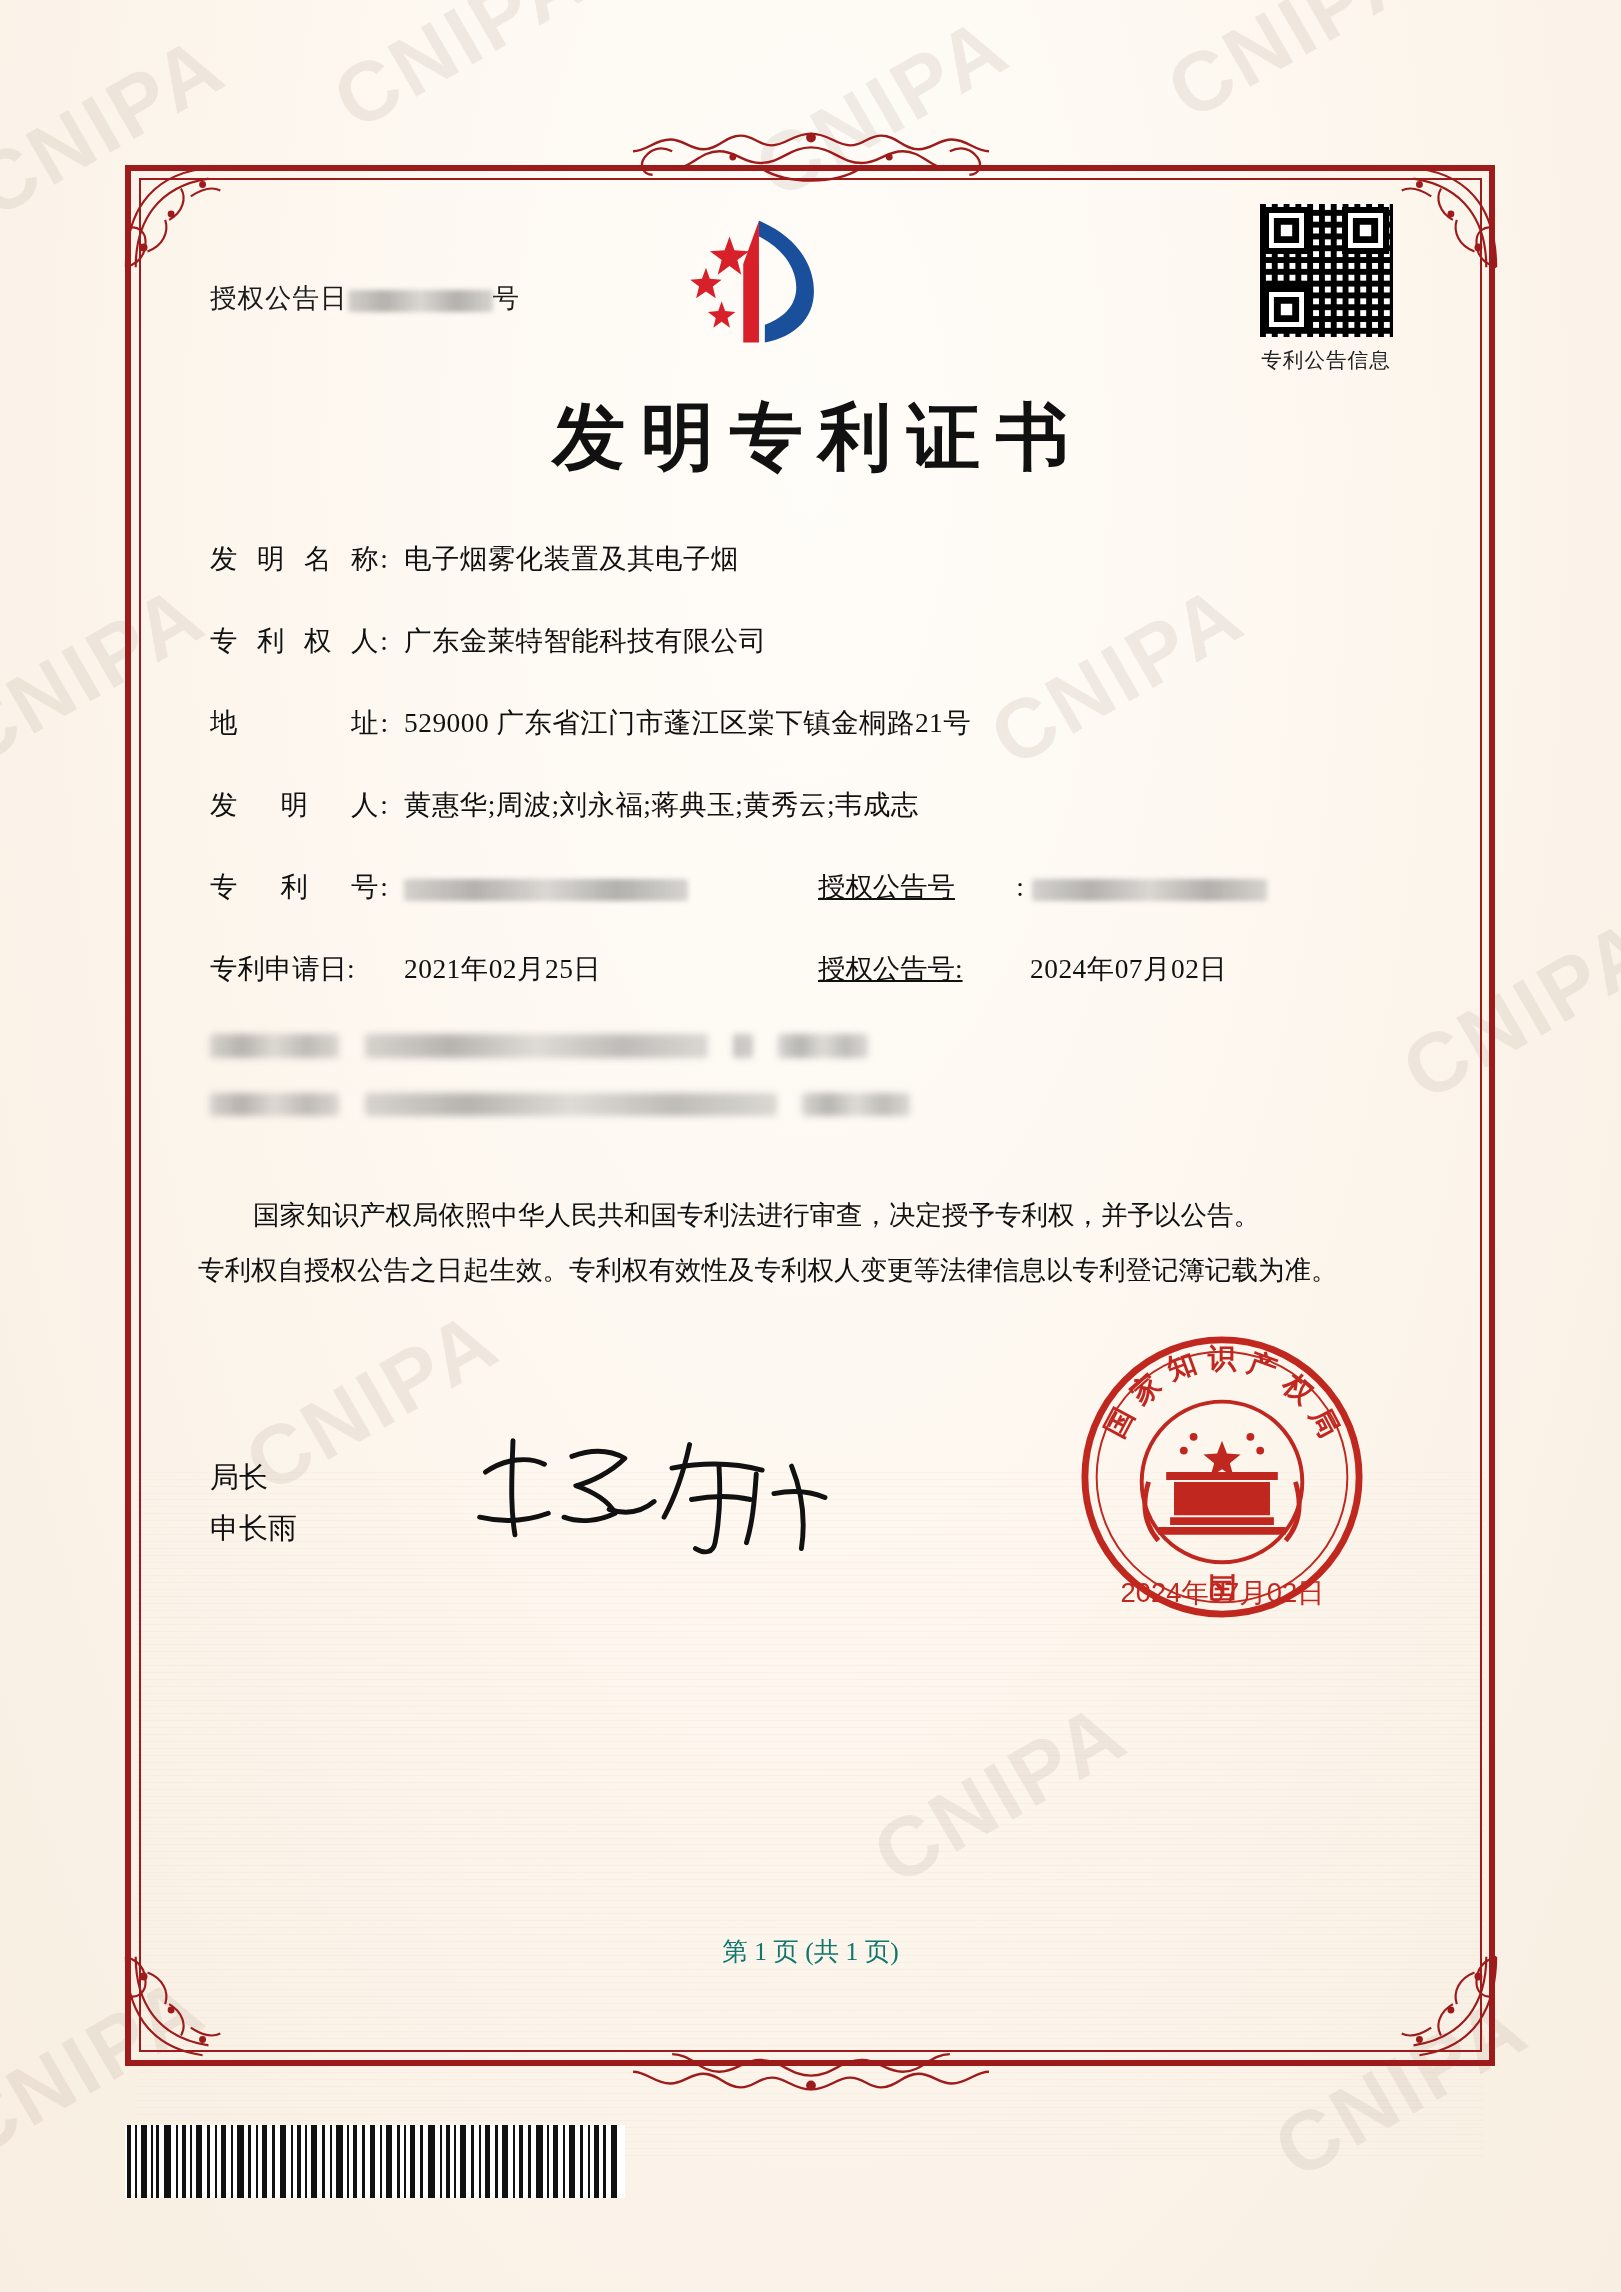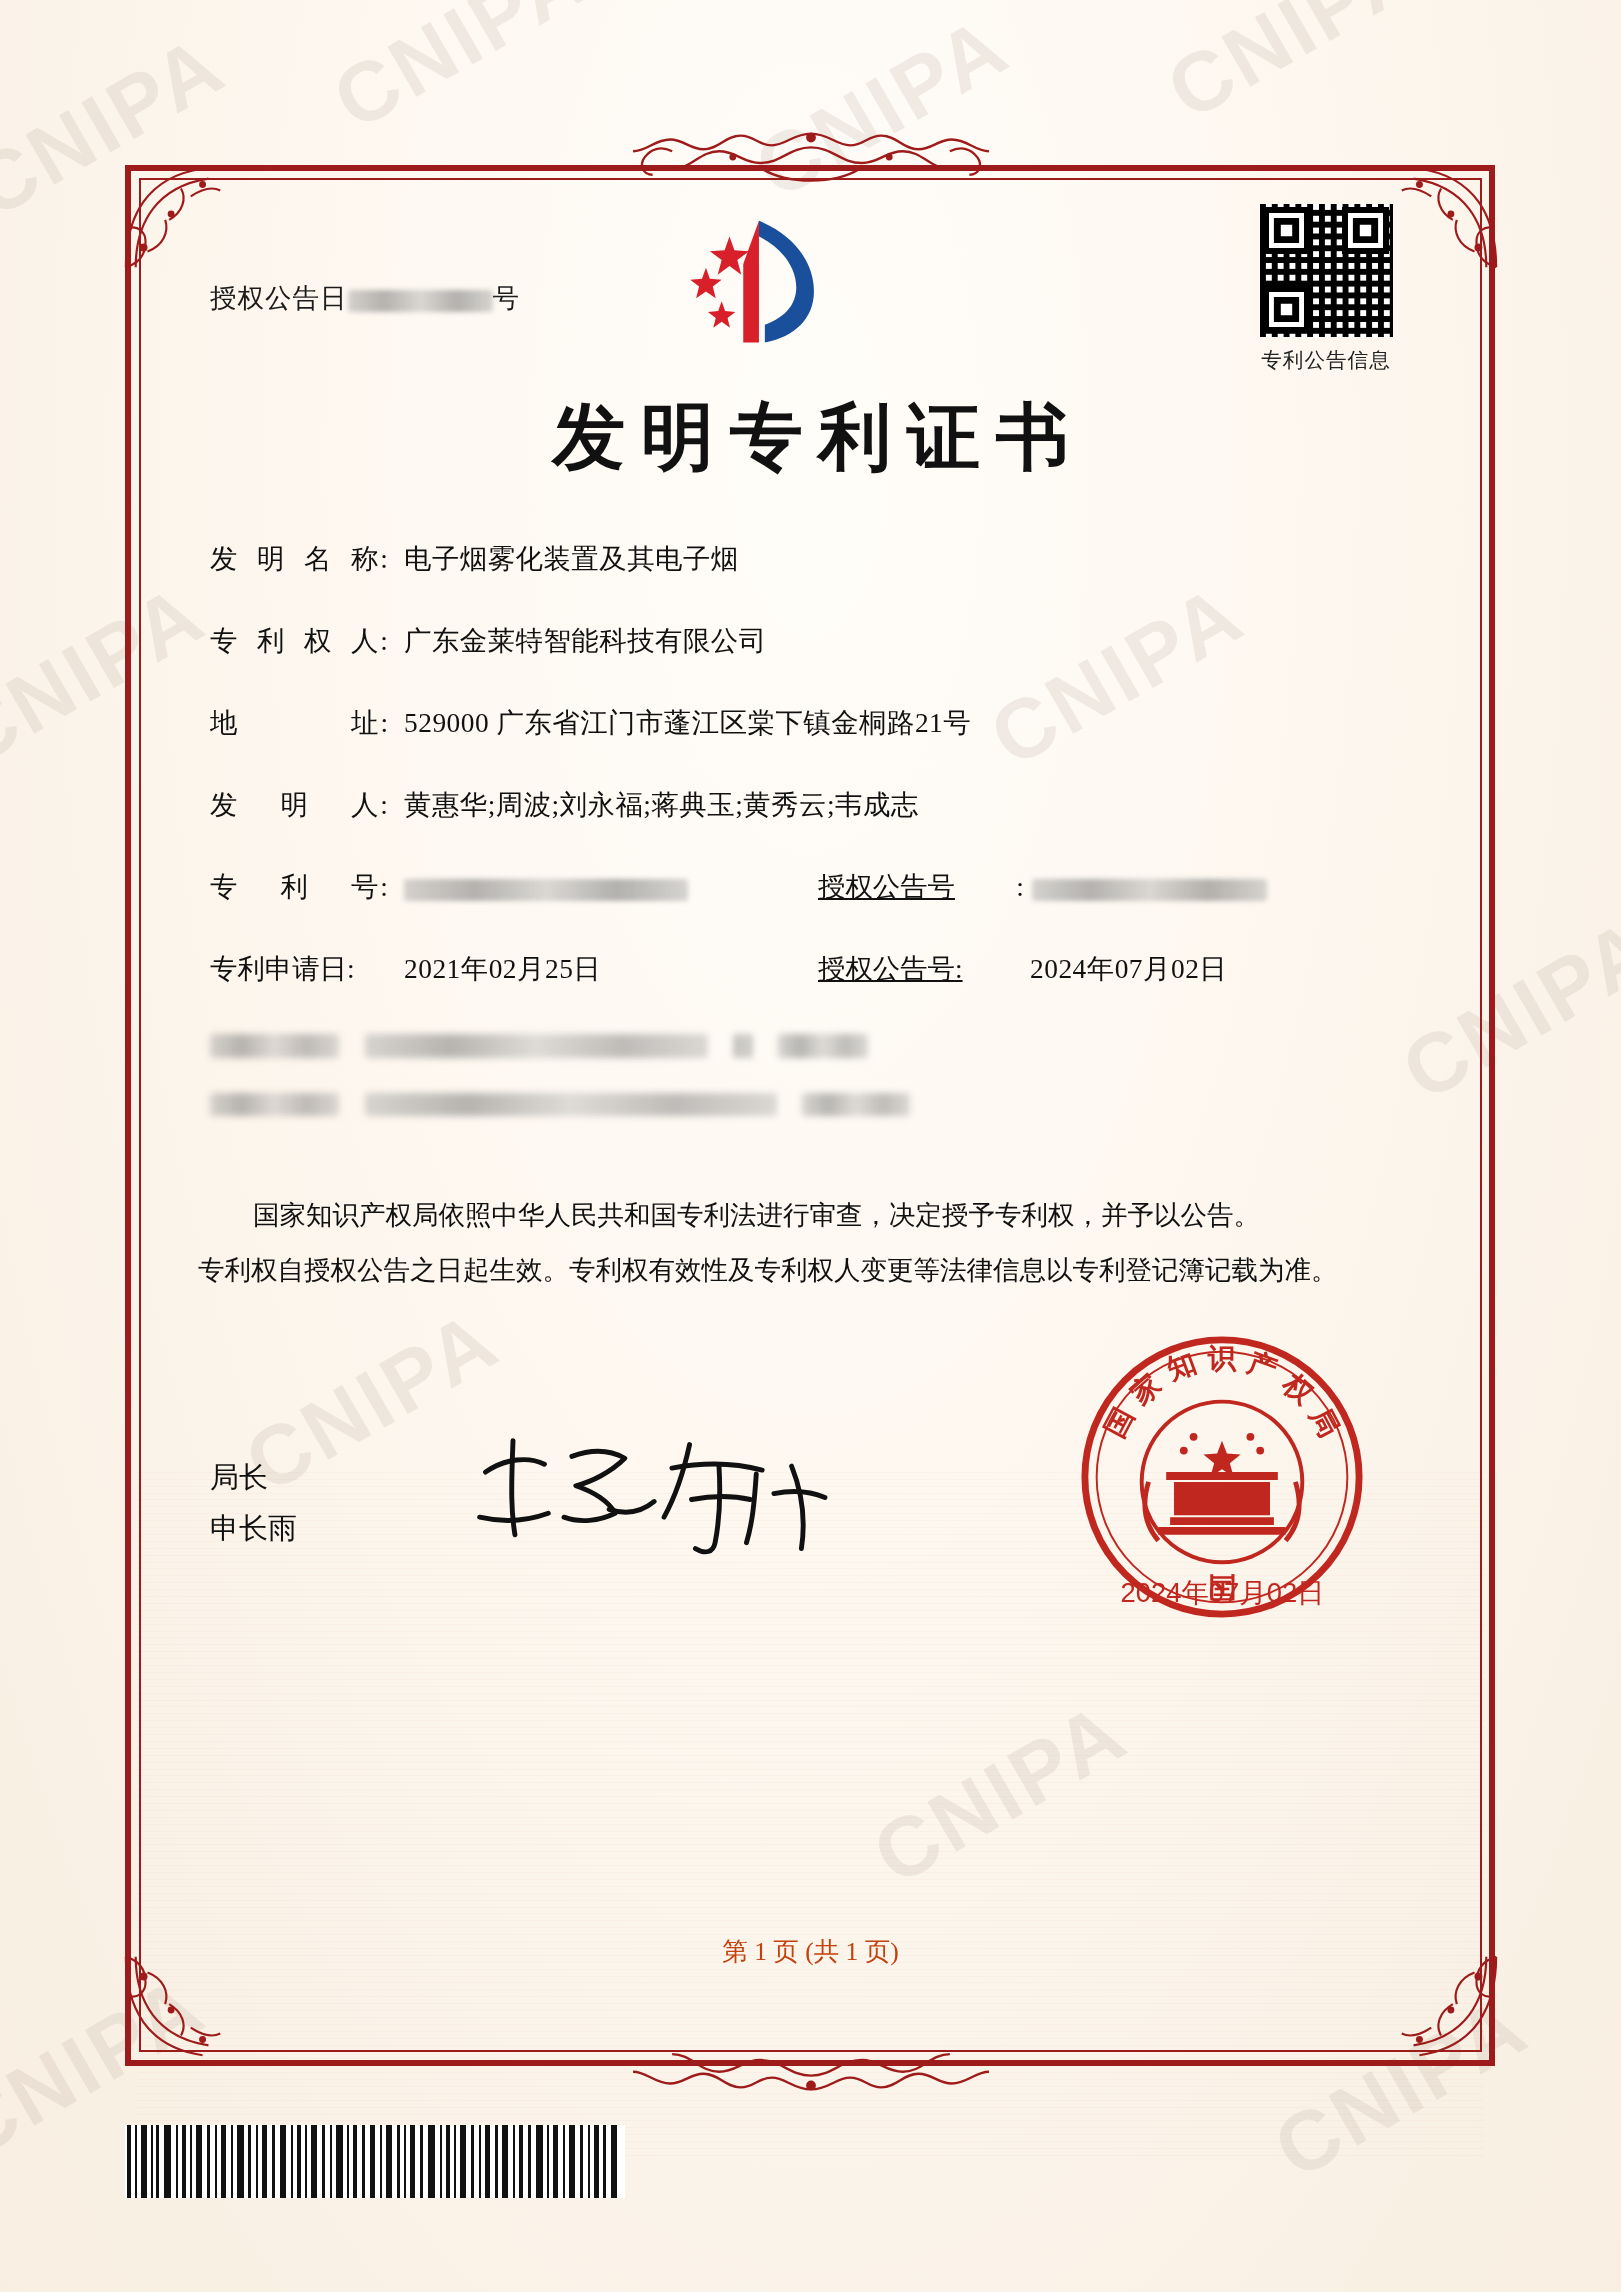--- a/index.html
+++ b/index.html
@@ -310,21 +310,21 @@
     font-family: "Liberation Sans", sans-serif;
   }
 
   .page-footer {
     position: absolute;
     left: 0;
     right: 0;
     top: 1756px;
     text-align: center;
     font-size: 25.5px;
-    color: #c2410c;
+    color: #0f766e;
   }
 
   .barcode {
     position: absolute;
     left: 125px;
     top: 2125px;
     width: 500px;
     height: 73px;
     background-color: #fff;
   }

